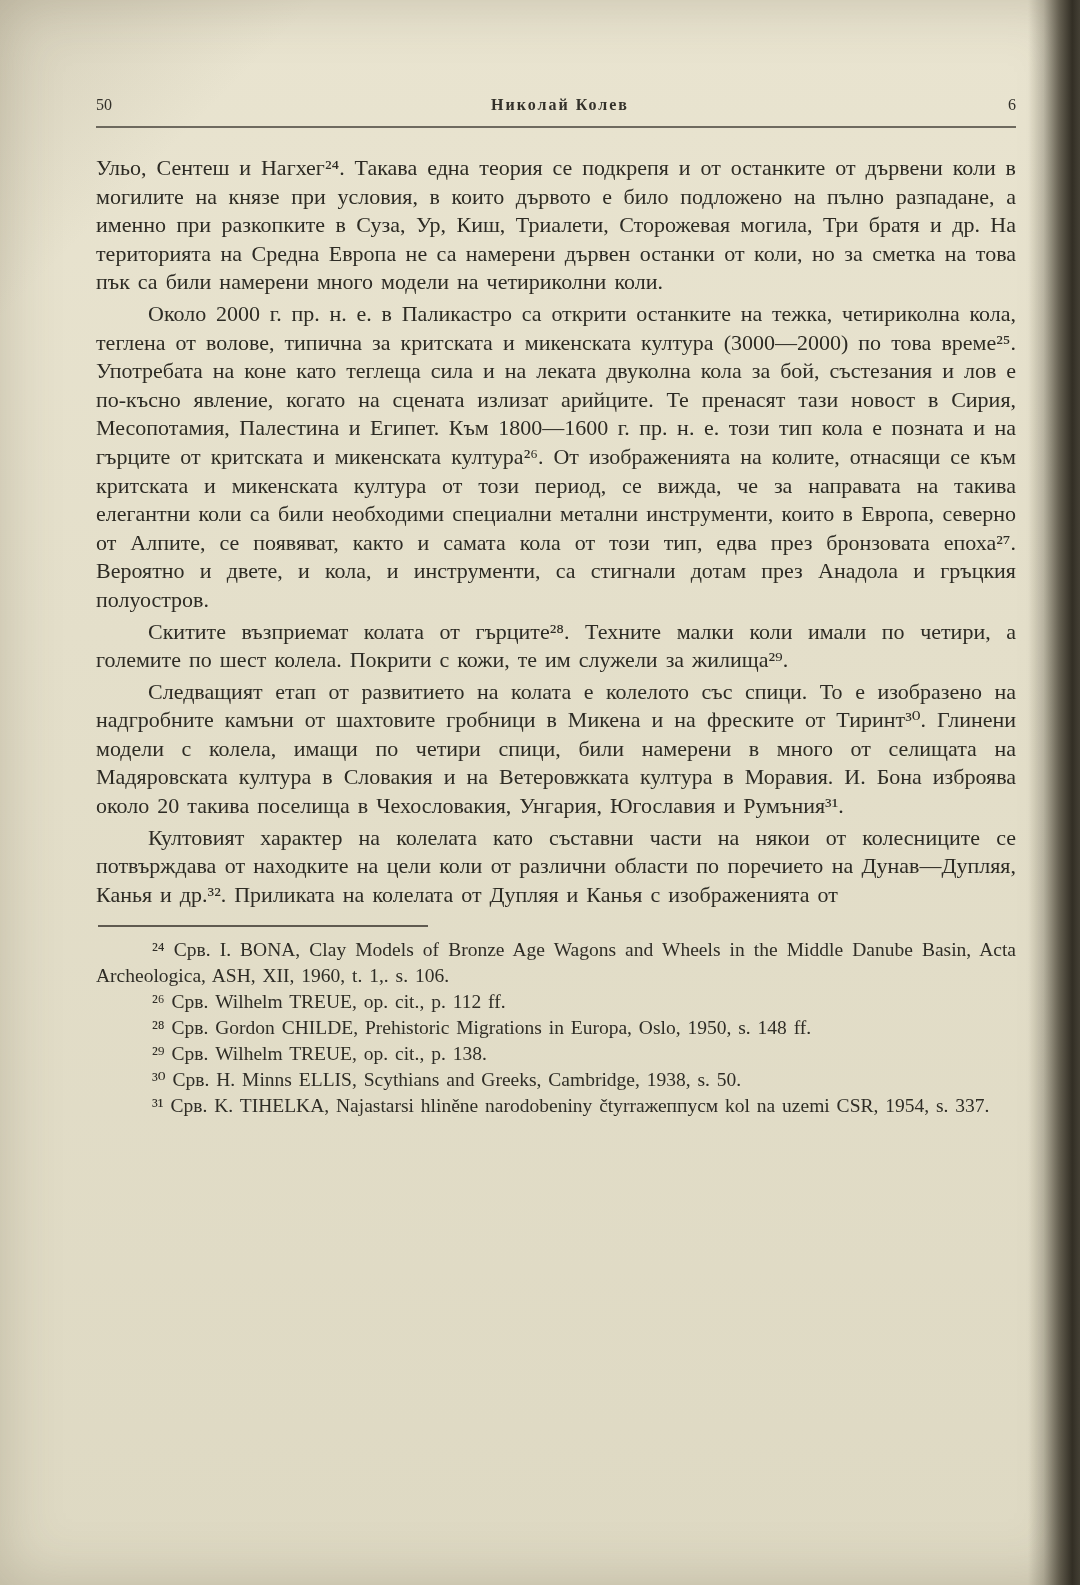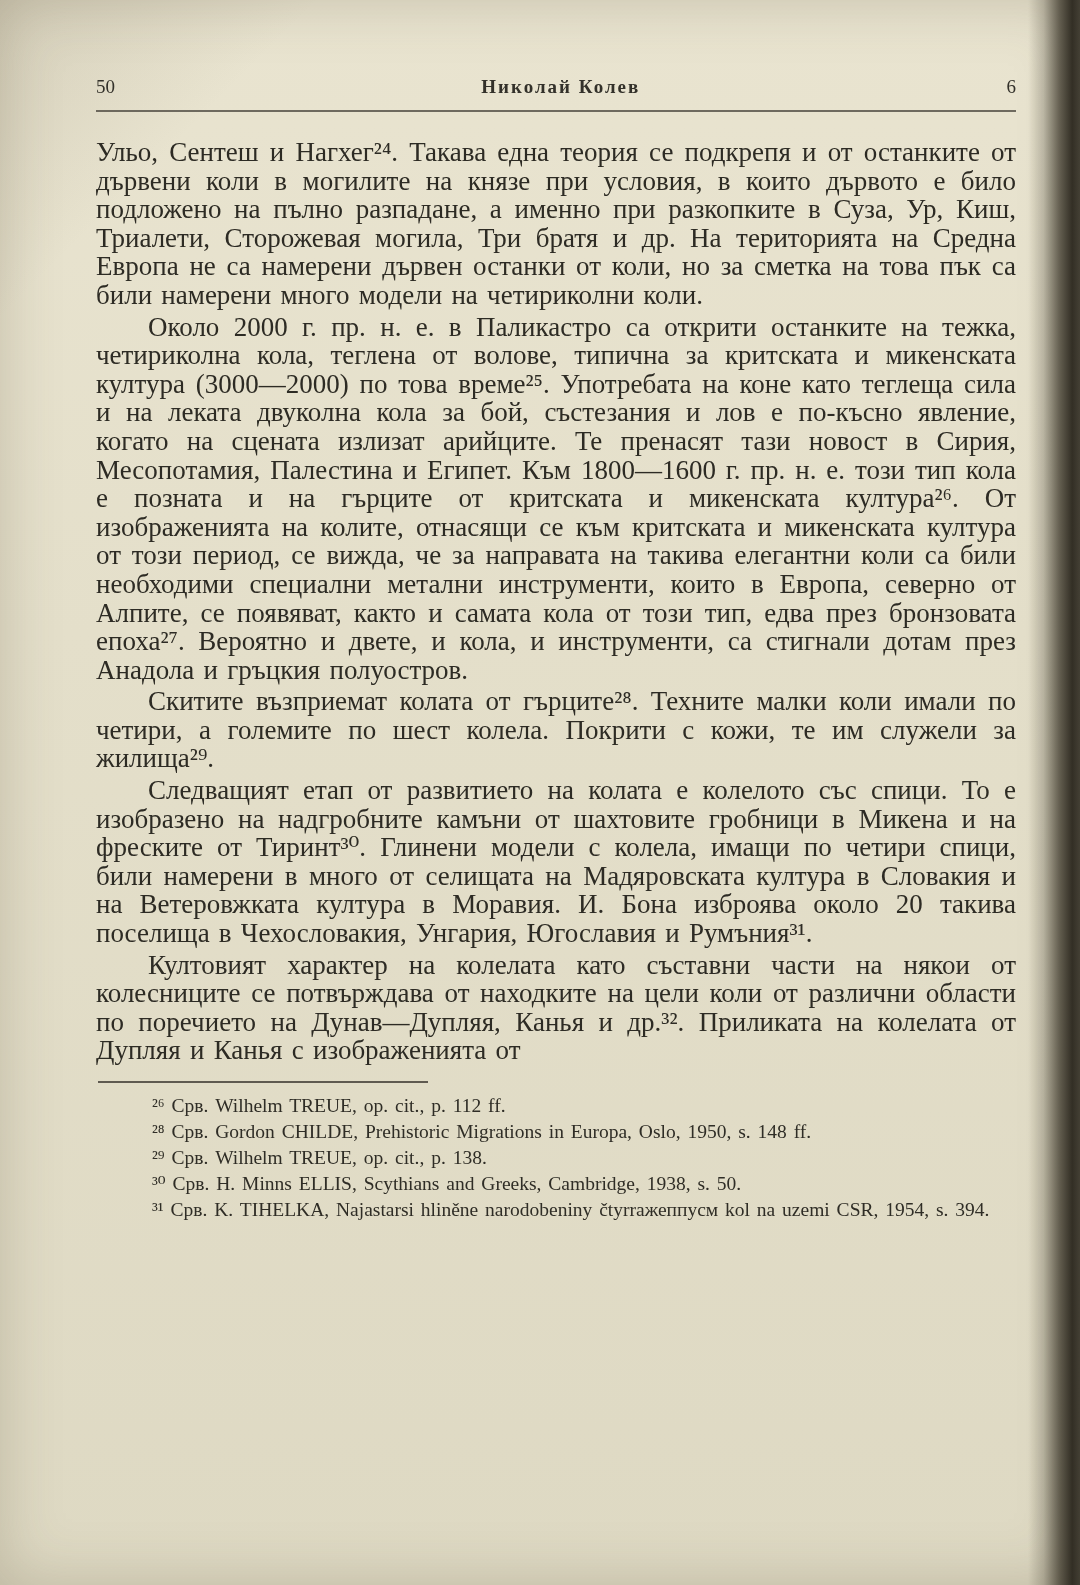--- a/index.html
+++ b/index.html
@@ -27,31 +27,31 @@
       rgba(42,38,29,0.95) 85%,
       rgba(52,48,38,0.9) 100%);
     pointer-events:none;
   }
   .content{
     position:relative;
     padding:76px 64px 0 96px;
   }
   .header{
     display:flex;justify-content:space-between;align-items:flex-end;
-    font-size:19px;color:#33312a;
+    font-size:16px;color:#33312a;margin-top:20px;
   }
   .header .pgnum{font-weight:normal;}
   .header .title{font-weight:bold;letter-spacing:2px;}
   .rule{
     border-top:2px solid rgba(70,66,58,0.75);
     margin-top:12px;
   }
   .body{
     margin-top:26px;
-    font-size:27px;
+    font-size:22px;
     line-height:28.6px;
     text-align:justify;
     word-spacing:2.5px;
   }
   .body p{margin:0 0 3px 0;text-indent:52px;}
   .body p.noindent{text-indent:0;}
   .fnrule{
     width:330px;
     border-top:2px solid rgba(62,58,50,0.8);
     margin:16px 0 10px 2px;
@@ -82,22 +82,23 @@
       <p class="noindent">Ульо, Сентеш и Нагхег²⁴. Такава една теория се подкрепя и от останките от дървени коли в могилите на князе при условия, в които дървото е било подложено на пълно разпадане, а именно при разкопките в Суза, Ур, Киш, Триалети, Сторожевая могила, Три братя и др. На територията на Средна Европа не са намерени дървен останки от коли, но за сметка на това пък са били намерени много модели на четириколни коли.</p>
       <p>Около 2000 г. пр. н. е. в Паликастро са открити останките на тежка, четириколна кола, теглена от волове, типична за критската и микенската култура (3000—2000) по това време²⁵. Употребата на коне като теглеща сила и на леката двуколна кола за бой, състезания и лов е по-късно явление, когато на сцената излизат арийците. Те пренасят тази новост в Сирия, Месопотамия, Палестина и Египет. Към 1800—1600 г. пр. н. е. този тип кола е позната и на гърците от критската и микенската култура²⁶. От изображенията на колите, отнасящи се към критската и микенската култура от този период, се вижда, че за направата на такива елегантни коли са били необходими специални метални инструменти, които в Европа, северно от Алпите, се появяват, както и самата кола от този тип, едва през бронзовата епоха²⁷. Вероятно и двете, и кола, и инструменти, са стигнали дотам през Анадола и гръцкия полуостров.</p>
       <p>Скитите възприемат колата от гърците²⁸. Техните малки коли имали по четири, а големите по шест колела. Покрити с кожи, те им служели за жилища²⁹.</p>
       <p>Следващият етап от развитието на колата е колелото със спици. То е изобразено на надгробните камъни от шахтовите гробници в Микена и на фреските от Тиринт³⁰. Глинени модели с колела, имащи по четири спици, били намерени в много от селищата на Мадяровската култура в Словакия и на Ветеровжката култура в Моравия. И. Бона изброява около 20 такива поселища в Чехословакия, Унгария, Югославия и Румъния³¹.</p>
       <p>Култовият характер на колелата като съставни части на някои от колесниците се потвърждава от находките на цели коли от различни области по поречието на Дунав—Дупляя, Канья и др.³². Приликата на колелата от Дупляя и Канья с изображенията от</p>
     </div>
 
     <div class="fnrule"></div>
 
     <div class="footnotes">
+      <p>²⁴ Срв. I. BONA, Clay Models of Bronze Age Wagons and Wheels in the Middle Danube Basin, Acta Archeologica, ASH, XII, 1960, t. 1,. s. 106.</p>
       <p>²⁶ Срв. Wilhelm TREUE, op. cit., p. 112 ff.</p>
       <p>²⁸ Срв. Gordon CHILDE, Prehistoric Migrations in Europa, Oslo, 1950, s. 148 ff.</p>
       <p>²⁹ Срв. Wilhelm TREUE, op. cit., p. 138.</p>
       <p>³⁰ Срв. H. Minns ELLIS, Scythians and Greeks, Cambridge, 1938, s. 50.</p>
-      <p>³¹ Срв. K. TIHELKA, Najastarsi hliněne narodobeniny čtyrraжеппусм kol na uzemi CSR, 1954, s. 394.</p>
+      <p>³¹ Срв. K. TIHELKA, Najastarsi hliněne narodobeniny čtyrraжеппусм kol na uzemi CSR, 1954, s. 337.</p>
     </div>
 
   </div>
   <div class="gutter"></div>
 </div>
 
 </body></html>

